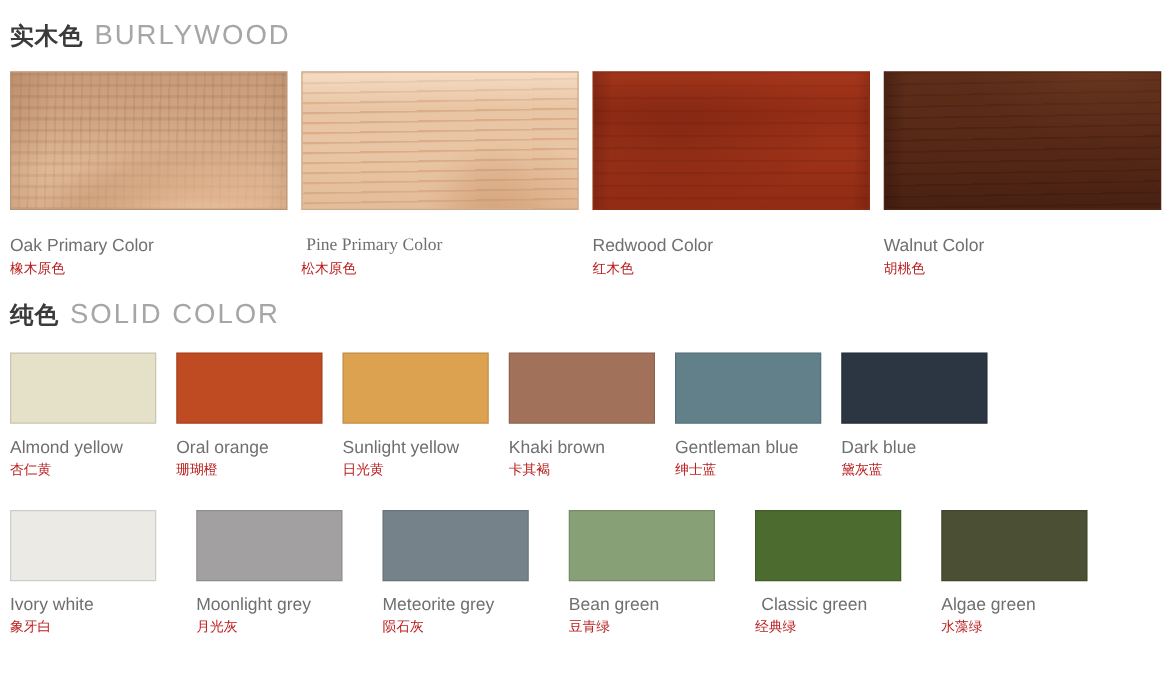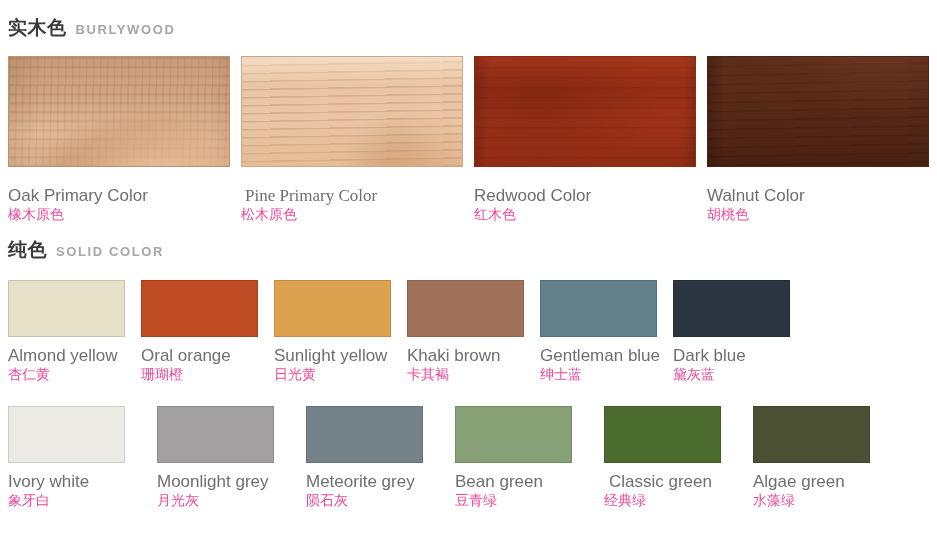--- a/index.html
+++ b/index.html
@@ -14,24 +14,24 @@
 
   
   .section-head { display: flex; align-items: baseline; gap: 9px; }
   .sec-cn {
     font-size: 19px;
     font-weight: bold;
     color: #3a3a3a;
     letter-spacing: 0.5px;
   }
   .sec-en {
-    font-size: 13px;
+    font-size: 22px;
     color: #a6a6a6;
     letter-spacing: 1.6px;
-    font-weight: 700;
+    font-weight: 400;
   }
   #head-wood { padding-top: 15px; }
   #head-solid { padding-top: 12px; }
 
   
   .wood-row { display: flex; gap: 11px; margin-top: 15px; }
   .wood-cell { width: 222px; }
   .wood-sw {
     width: 222px; height: 111px;
     border: 1px solid rgba(0,0,0,0.10);
@@ -127,28 +127,28 @@
       linear-gradient(180deg,
         rgba(96,48,26,0.40) 0%, rgba(72,34,18,0.18) 34%,
         rgba(58,24,12,0.32) 72%, rgba(46,18,9,0.45) 100%);
   }
   .w-wal .g3 {
     background: linear-gradient(92deg, rgba(26,8,3,0.28) 0%, rgba(26,8,3,0.0) 8%);
   }
 
   
   .label-en {
-    font-size: 17px;
+    font-size: 14px;
     color: #6f6f6f;
     line-height: 17px;
     white-space: nowrap;
   }
   .label-cn {
-    font-size: 14px;
-    color: #ec4899;
+    font-size: 11px;
+    color: #b91c1c;
     line-height: 21px;
     white-space: nowrap;
   }
   .wood-cell .label-en { padding-top: 20px; }
 
   
   .solid-row { display: flex; gap: 16px; }
   .solid-row.r1 { margin-top: 17px; align-items: flex-end; }
   .solid-row.r2 { margin-top: 21px; gap: 32px; }
   .solid-cell { width: 117px; }

